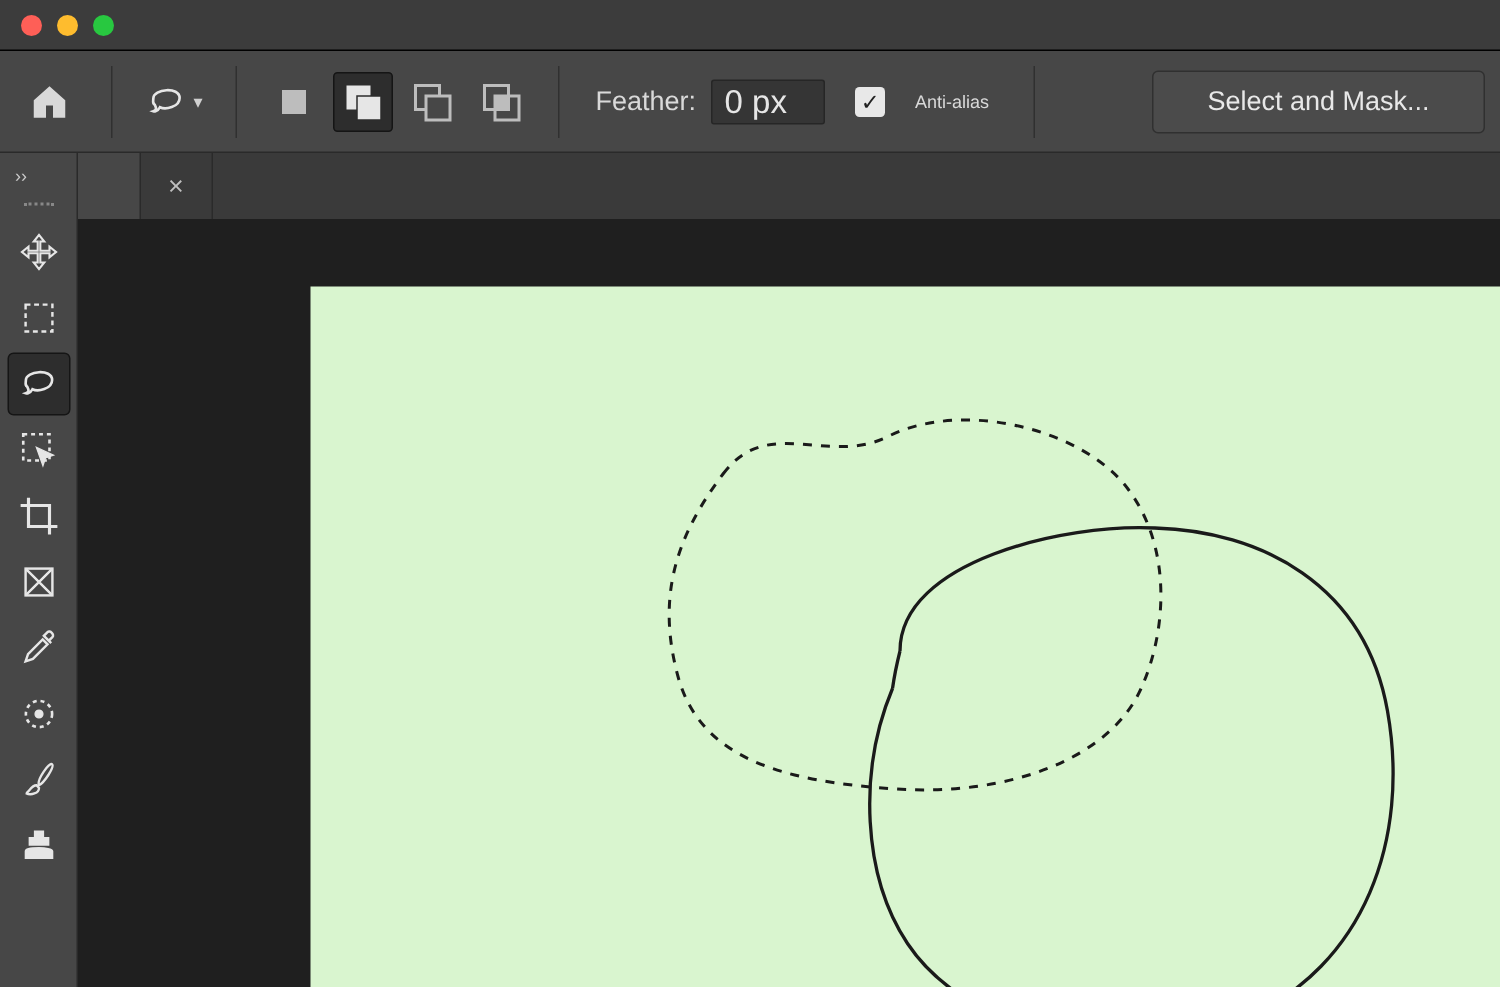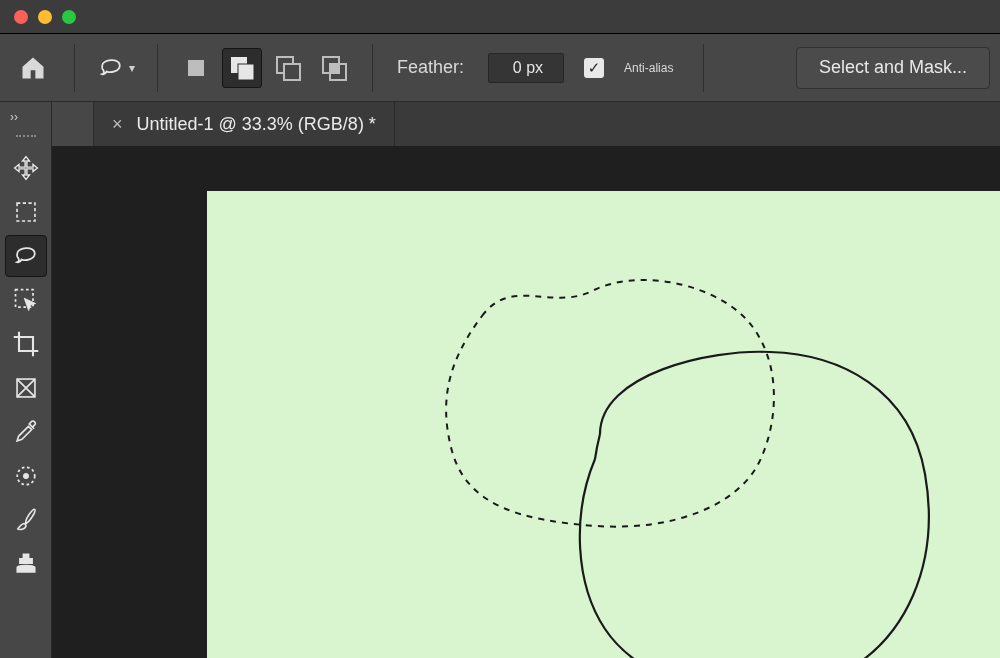--- a/index.html
+++ b/index.html
@@ -20,28 +20,28 @@
   .home-icon svg { width:28px; height:28px; stroke:#d9d9d9; fill:#d9d9d9; }
   .btn-slot { width:46px; height:46px; border-radius:4px; display:flex; align-items:center; justify-content:center; }
 
   .tool-lasso { display:flex; align-items:center; gap:4px; }
   .tool-lasso .chev { color:#d0d0d0; font-size:12px; }
 
   .sel-mode { display:flex; align-items:center; gap:6px; }
   .sel-mode .mode { width:40px; height:40px; display:flex; align-items:center; justify-content:center; border-radius:3px; }
   .sel-mode .mode.active { background:#2d2d2d; border:1px solid #151515; }
 
-  .feather { display:flex; align-items:center; gap:24px; margin-left:6px; }
+  .feather { display:flex; align-items:center; gap:10px; margin-left:6px; }
   .feather-label { color:#d9d9d9; font-size:18px; }
-  .feather-input { width:76px; height:30px; background:#353535; border:1px solid #262626; color:#e6e6e6; font-size:16px; padding:2px 20px; border-radius:2px;text-align:right; }
+  .feather-input { width:76px; height:30px; background:#353535; border:1px solid #262626; color:#e6e6e6; font-size:22px; padding:2px 8px; border-radius:2px; }
 
   .checkbox { width:20px; height:20px; background:#e8e8e8; border-radius:3px; display:flex; align-items:center; justify-content:center; color:#222; font-size:15px; margin-left:10px; }
   .anti-label { color:#d9d9d9; font-size:12px; margin-left:10px; }
 
-  .mask-btn { margin-left:auto; margin-right:0; height:42px; padding:0 22px; background:#4b4b4b; border:1px solid #303030; border-radius:4px; color:#e8e8e8; font-size:18px; display:flex; align-items:center; }
+  .mask-btn { margin-left:auto; margin-right:0; height:42px; padding:0 36px; background:#4b4b4b; border:1px solid #303030; border-radius:4px; color:#e8e8e8; font-size:18px; display:flex; align-items:center; }
 
   
   .midrow { flex:1; display:flex; min-height:0; }
 
   
   .tools-col { width:52px; background:#474747; border-right:1px solid #2a2a2a; display:flex; flex-direction:column; align-items:center; padding-top:4px; gap:2px; }
   .expand-handle { width:100%; height:22px; display:flex; align-items:center; justify-content:flex-start; padding-left:10px; color:#ccc; font-size:12px; }
   .grip { height:10px; width:30px; margin:1px 0 4px 0; display:flex; align-items:center; justify-content:center;}
   .grip span{ display:block; width:20px; height:2px; border-top:2px dotted #888;}
   .tool { width:42px; height:42px; border-radius:4px; display:flex; align-items:center; justify-content:center; position:relative; }
@@ -191,21 +191,20 @@
             <path d="M13 5 H19 V10 H23 V15 H9 V10 H13 Z M6 20 C6 17 26 17 26 20 V25 H6 Z" stroke="#e6e6e6" stroke-width="1.8" fill="#e6e6e6"></path>
           </svg>
       </div>
     </div>
 
     <div class="docarea">
       <div class="tabbar">
         <div class="gutter"></div>
         <div class="tab">
           <span class="close">×</span>
-          <span>Untitled-1 @ 33.3% (RGB/8) *</span>
         </div>
       </div>
       <div class="canvas-wrap">
         <div class="canvas">
 
           <svg class="shape-dashed" width="380" height="290" viewBox="0 0 380 290">
             <path d="M60 60
                      C 90 20, 130 55, 170 35
                      C 220 10, 300 30, 330 70
                      C 360 110, 355 165, 340 200

